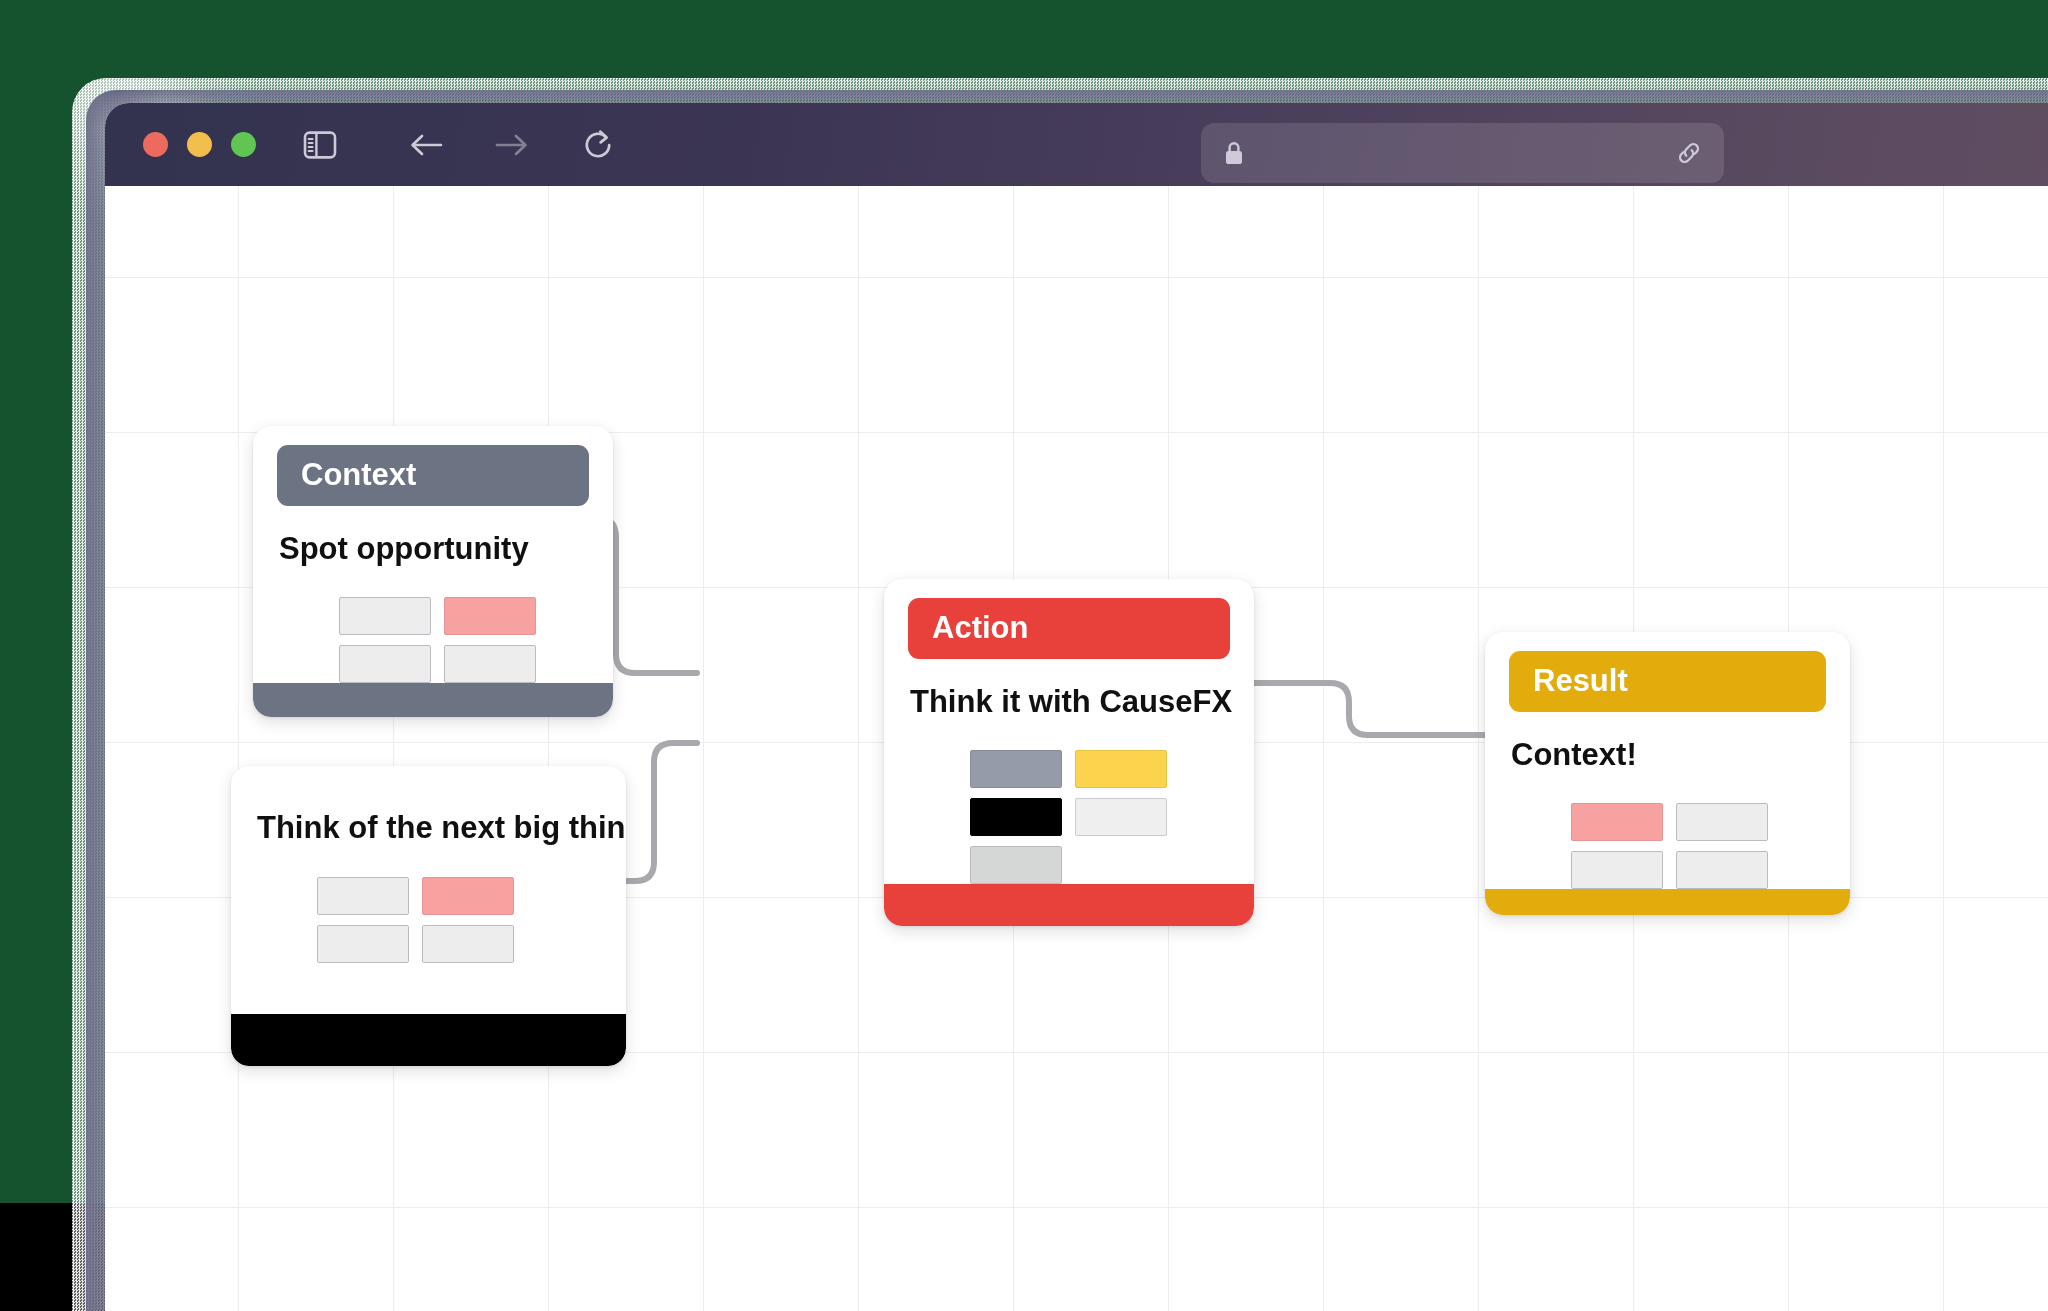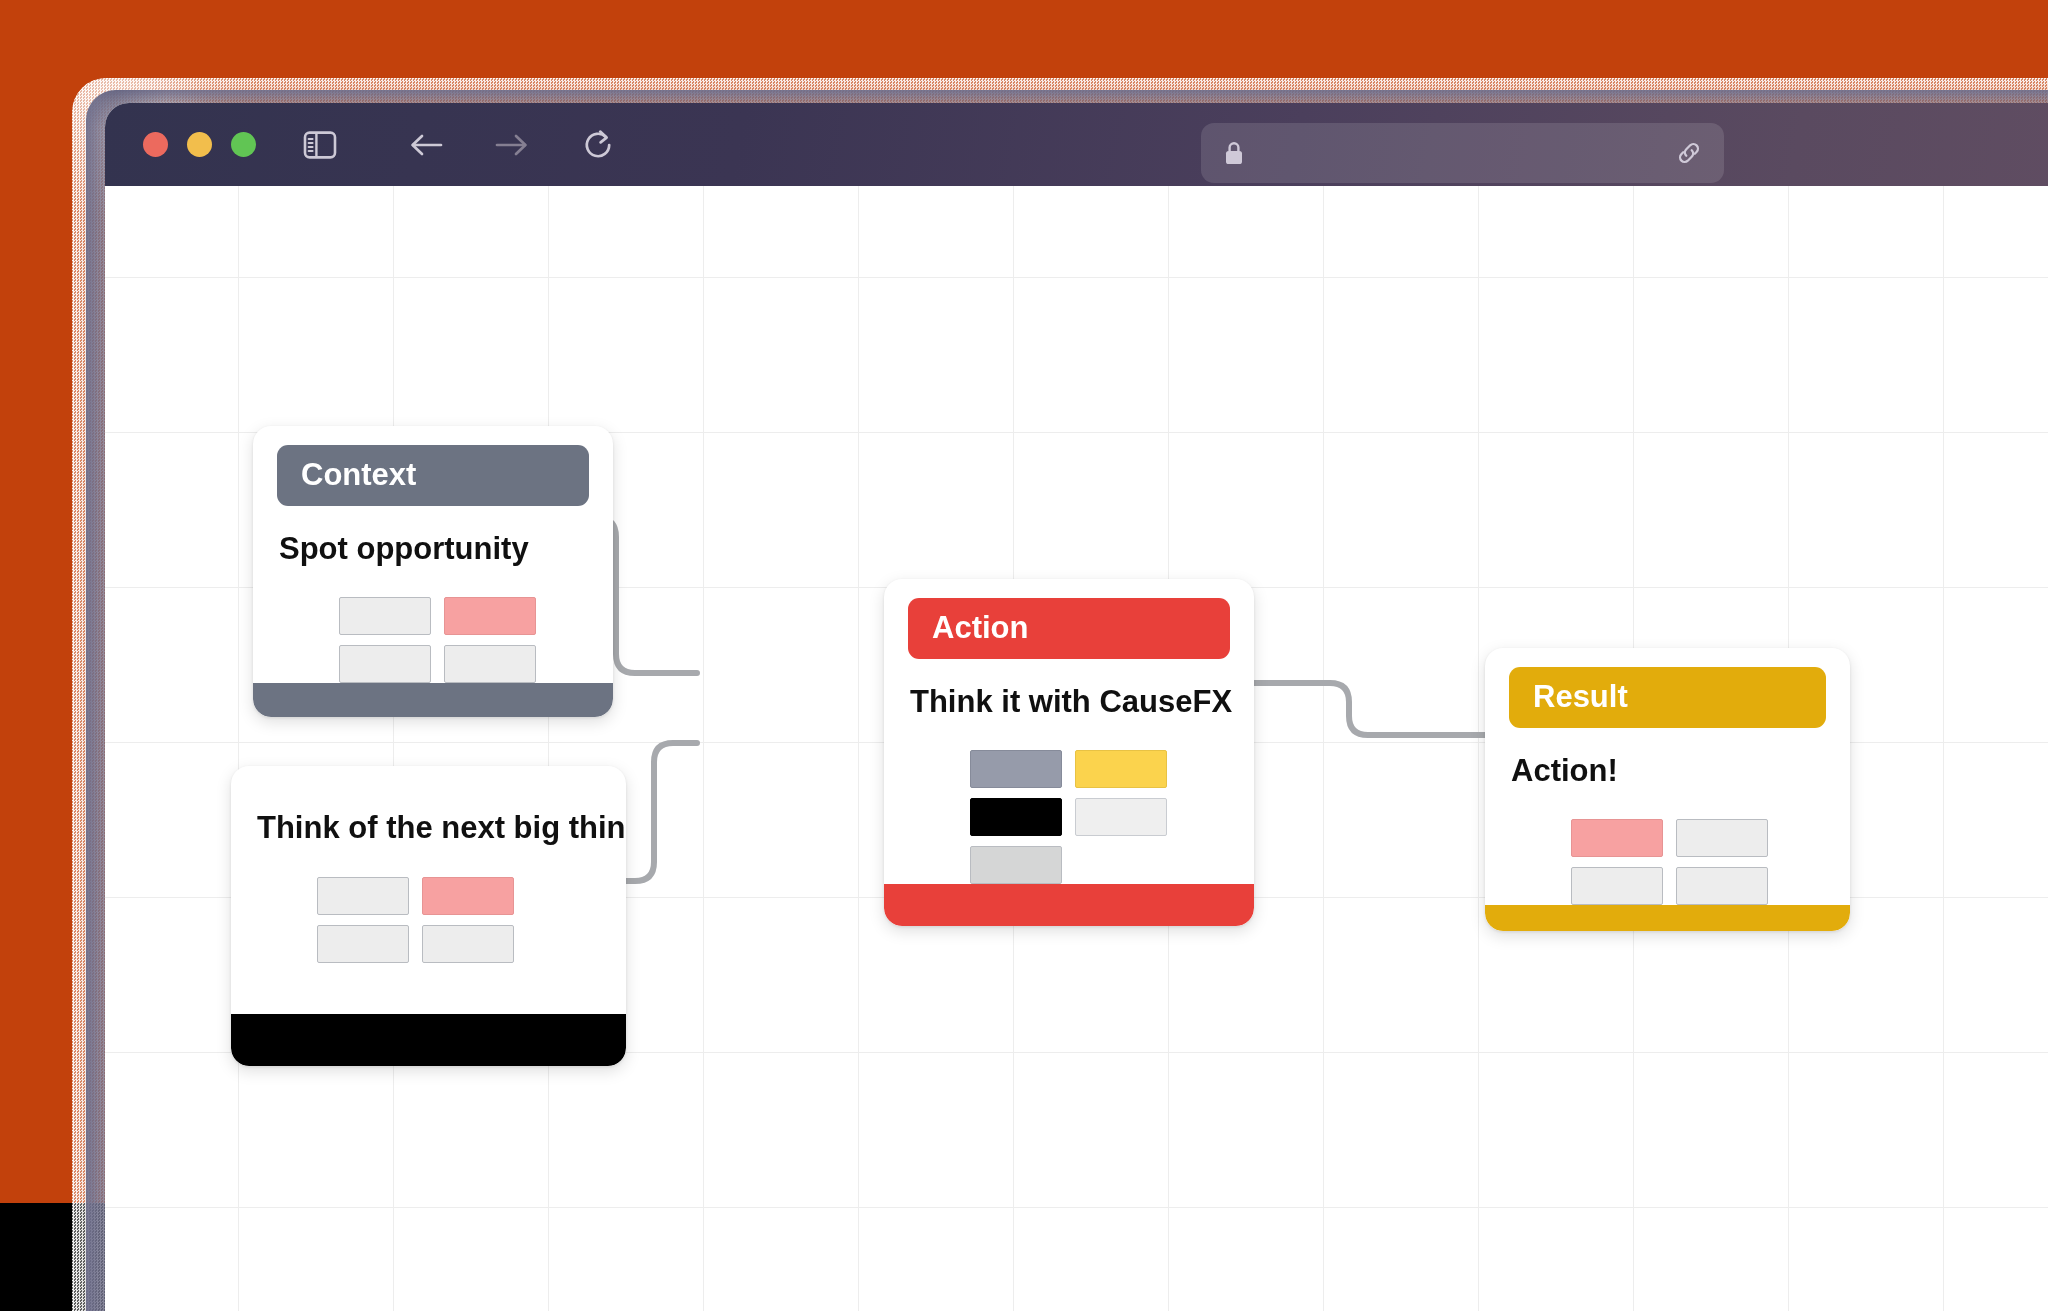--- a/index.html
+++ b/index.html
@@ -10,21 +10,21 @@
     height: 1311px;
     background: #000000;
     overflow: hidden;
     font-family: "Liberation Sans", sans-serif;
   }
 
   #stage {
     position: relative;
     width: 2048px;
     height: 1203px;
-    background: #c2410c;
+    background: #14532d;
     text-decoration: underline;
   }
 
   
   .window-glow {
     position: absolute;
     left: 72px;
     top: 78px;
     width: 2040px;
     height: 1260px;
@@ -181,21 +181,21 @@
   .node-foot {
     height: 52px;
     width: 100%;
     border-radius: 0 0 18px 18px;
   }
 
   
   #node-context { left: 148px; top: 240px;  width: 360px; height: 291px; }
   #node-root    { left: 126px; top: 580px;  width: 395px; height: 300px; }
   #node-action  { left: 779px; top: 393px;  width: 370px; height: 347px; justify-content: flex-end; }
-  #node-result  { left: 1380px; top: 462px; width: 365px; height: 283px; }
+  #node-result  { left: 1380px; top: 446px; width: 365px; height: 283px; }
 </style>
 </head>
 <body>
 
 <div id="stage">
 
   <div class="window-glow"></div>
   <div class="window-glow-tint"></div>
 
   <div class="browser-window">
@@ -319,21 +319,21 @@
             <div class="chip" style="background: rgb(239, 239, 239); border-color: rgb(201, 204, 209);"></div>
             <div class="chip" style="background: rgb(213, 214, 214); border-color: rgb(185, 188, 193);"></div>
           </div>
         </div>
         <div class="node-foot" style="background: rgb(232, 64, 58);"></div>
       </div>
 
       <div class="node" id="node-result">
         <div class="node-body">
           <span class="node-chip-title" style="background: rgb(226, 172, 12); color: rgb(255, 255, 255);">Result</span>
-          <div class="node-text">Action!</div>
+          <div class="node-text">Context!</div>
           <div class="chips">
             <div class="chip" style="background: rgb(247, 161, 161); border-color: rgb(231, 148, 148);"></div>
             <div class="chip" style="background: rgb(237, 237, 237); border-color: rgb(185, 188, 193);"></div>
             <div class="chip" style="background: rgb(237, 237, 237); border-color: rgb(185, 188, 193);"></div>
             <div class="chip" style="background: rgb(237, 237, 237); border-color: rgb(185, 188, 193);"></div>
           </div>
         </div>
         <div class="node-foot" style="background: rgb(226, 172, 12);"></div>
       </div>
 

